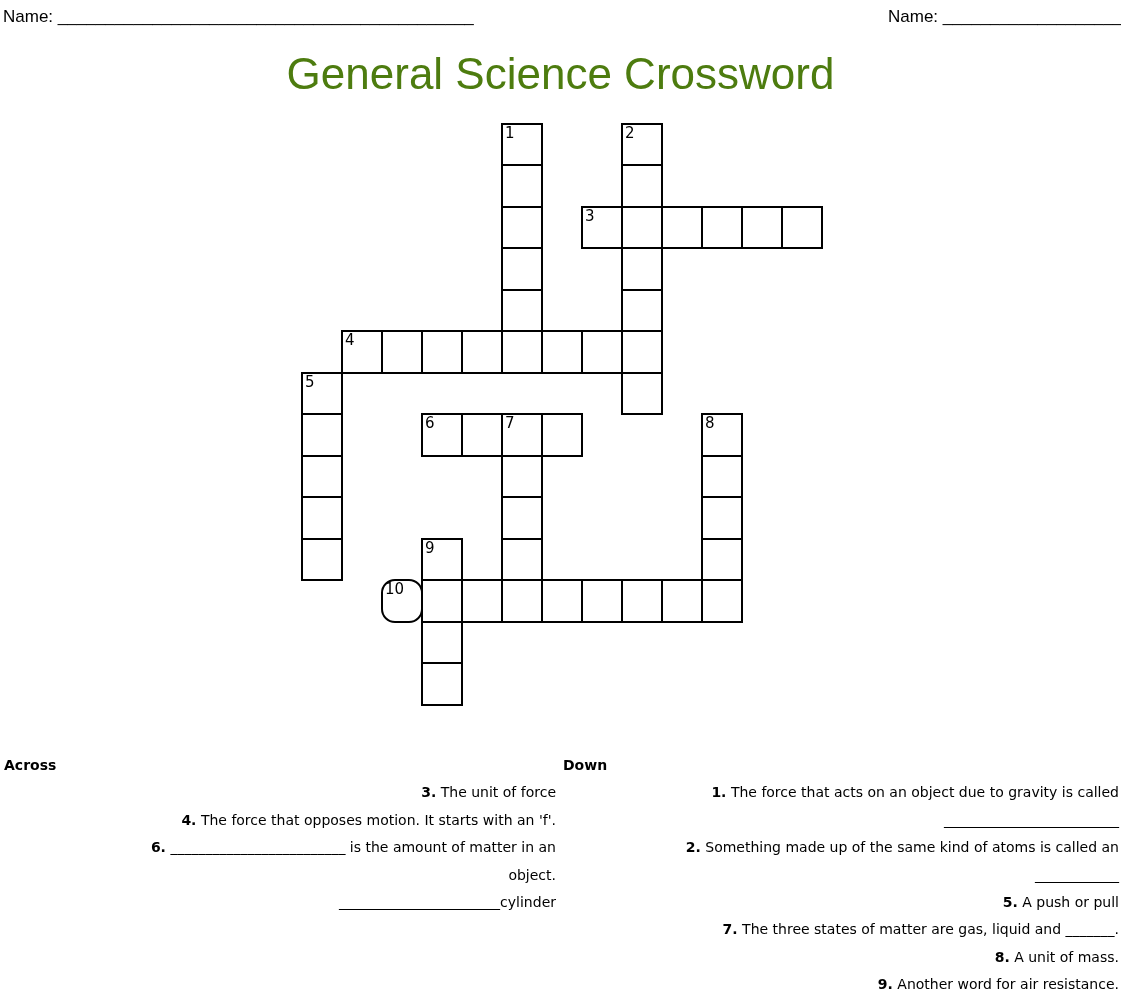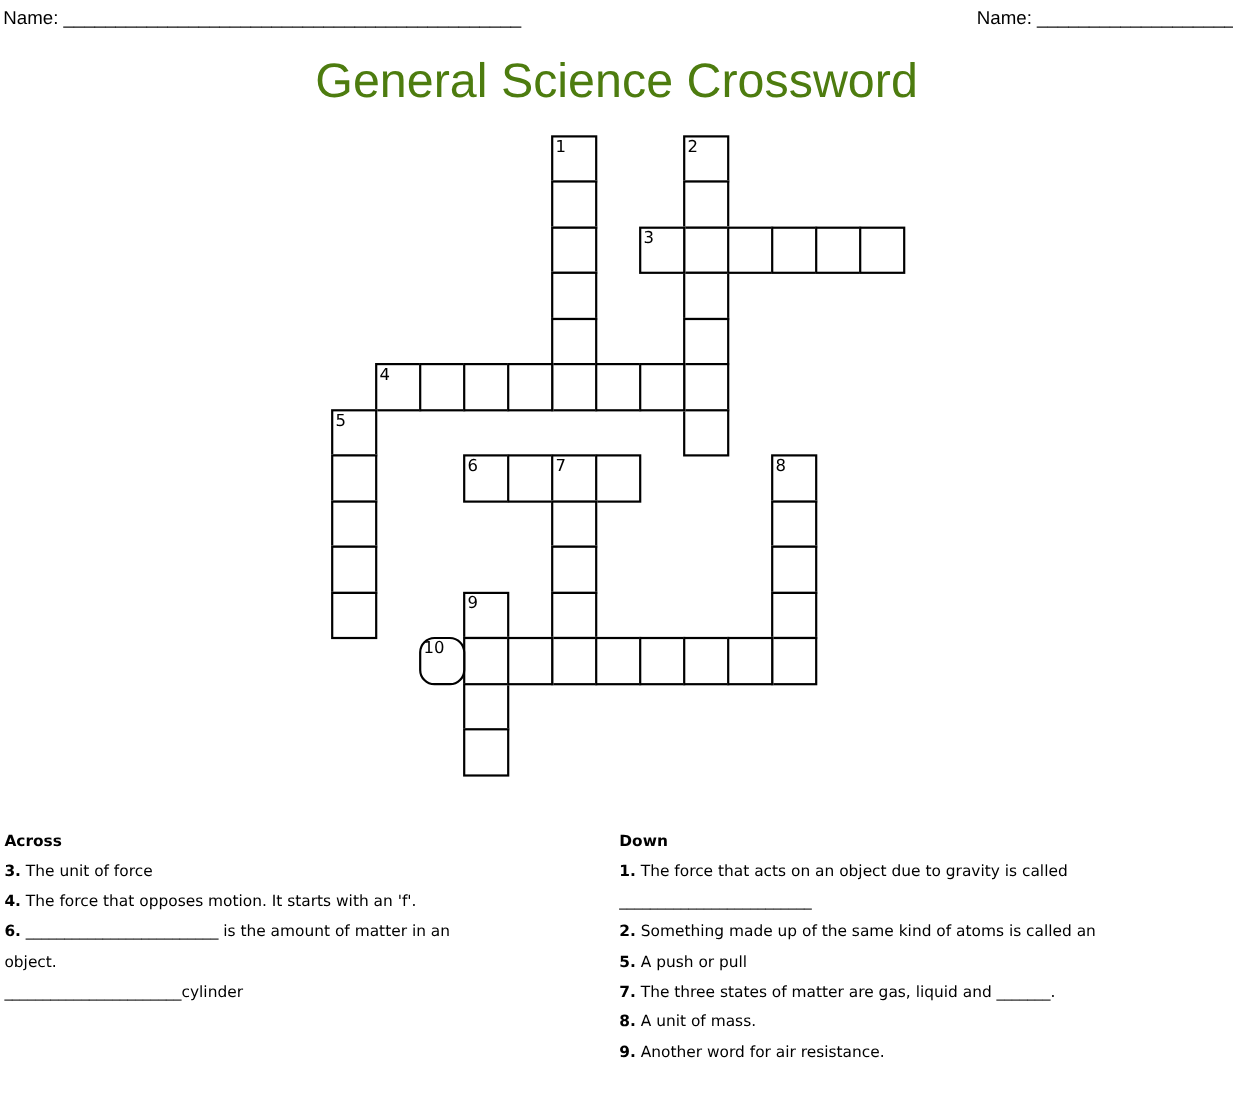--- a/index.html
+++ b/index.html
@@ -12,21 +12,21 @@
   .page-title{position:absolute;top:49px;left:0;width:1121px;text-align:center;
               font-family:"Liberation Sans",sans-serif;font-size:44px;line-height:50px;
               color:#4d7c0f;}
   #grid{position:absolute;left:0;top:0;}
   .cell{position:absolute;box-sizing:border-box;background:#fff;border:2px solid #000;}
   .cellnum{position:absolute;top:0;left:2px;font-size:15px;line-height:16px;color:#000;}
   .clues-col{position:absolute;top:752px;font-size:14px;line-height:27.4px;}
   #across-col{left:4px;width:552px;}
   #down-col{left:563px;width:556px;}
   .clue-heading{font-weight:bold;}
-  .clue-line{white-space:pre-wrap;}
+  .clue-line{white-space:pre-wrap;text-align:right;}
   .clue-line b{font-weight:bold;}
 </style>
 </head>
 <body>
 
 <div class="page">
 
   <div class="hdr" id="name-line"><span>Name:</span> <span>____________________________________________</span></div>
 
   <div class="hdr" id="date-line"><span>Name:</span> <span>___________________</span></div>
@@ -118,20 +118,21 @@
         <div class="clue-line">_______________________cylinder</div>
       </div>
   </div>
 
   <div class="clues-col" id="down-col">
     <div class="clue-heading">Down</div>
     <div id="down-list">
         <div class="clue-line"><b>1.</b> The force that acts on an object due to gravity is called</div>
         <div class="clue-line">_________________________</div>
         <div class="clue-line"><b>2.</b> Something made up of the same kind of atoms is called an</div>
+        <div class="clue-line">____________</div>
         <div class="clue-line"><b>5.</b> A push or pull</div>
         <div class="clue-line"><b>7.</b> The three states of matter are gas, liquid and _______.</div>
         <div class="clue-line"><b>8.</b> A unit of mass.</div>
         <div class="clue-line"><b>9.</b> Another word for air resistance.</div>
       </div>
   </div>
 
 </div>
 
 </body></html>

